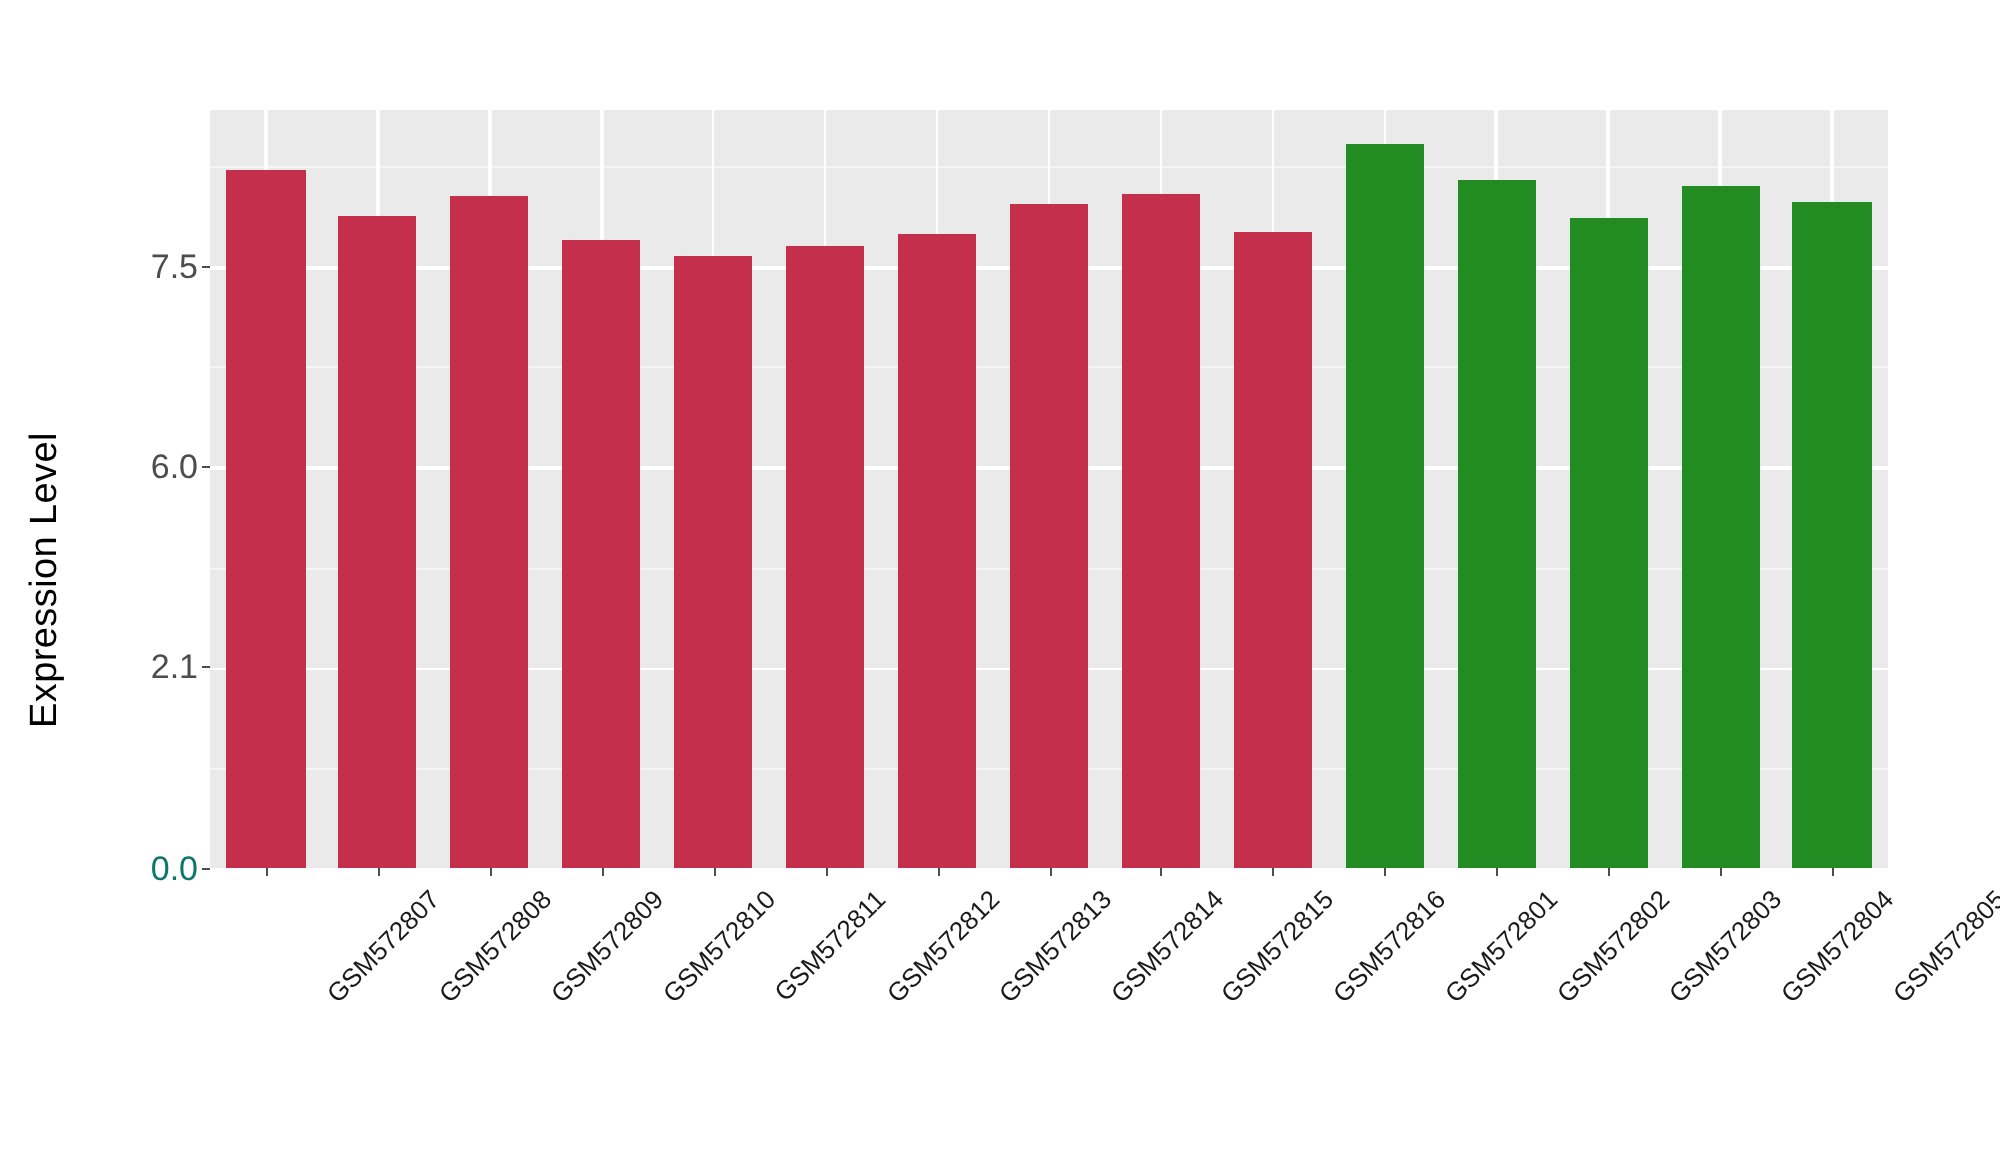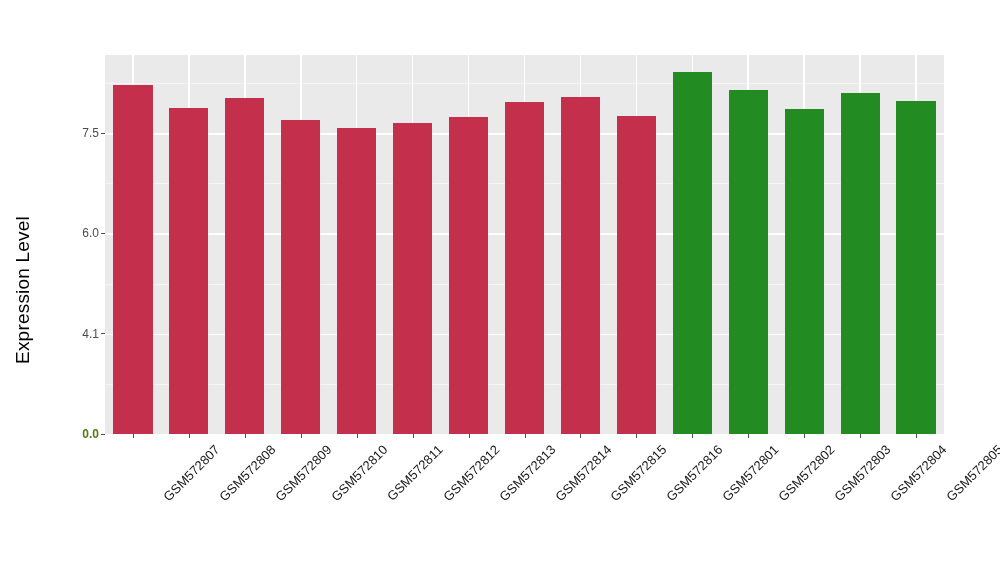--- a/index.html
+++ b/index.html
@@ -50,21 +50,21 @@
   }
   .y-tick {
     position: absolute;
     right: 0px;
     height: 0px;
     display: flex;
     align-items: center;
     justify-content: flex-end;
   }
   .y-tick-label {
-    font-size: 12px;
+    font-size: 17px;
     color: #4d4d4d;
     white-space: nowrap;
     line-height: 1;
   }
   .y-tick-mark {
     display: inline-block;
     width: 4px;
     height: 1px;
     background: #4d4d4d;
     margin-left: 2px;
@@ -147,25 +147,25 @@
 <body>
 
 <div id="chart-root">
 
   <div id="y-axis-title">
     <span>Expression Level</span>
   </div>
 
   <div id="y-axis">
       <div class="y-tick" style="top: 379px;">
-        <span class="y-tick-label" style="color: #4d7c0f; font-weight: bold;">0.0</span>
+        <span class="y-tick-label" style="color: #0f766e;">0.0</span>
         <span class="y-tick-mark" style="background: rgb(77, 77, 77);"></span>
       </div>
       <div class="y-tick" style="top: 278.735px;">
-        <span class="y-tick-label" style="color: rgb(77, 77, 77);">4.1</span>
+        <span class="y-tick-label" style="color: rgb(77, 77, 77);">2.1</span>
         <span class="y-tick-mark" style="background: rgb(77, 77, 77);"></span>
       </div>
       <div class="y-tick" style="top: 178.471px;">
         <span class="y-tick-label" style="color: rgb(77, 77, 77);">6.0</span>
         <span class="y-tick-mark" style="background: rgb(77, 77, 77);"></span>
       </div>
       <div class="y-tick" style="top: 78.2063px;">
         <span class="y-tick-label" style="color: rgb(77, 77, 77);">7.5</span>
         <span class="y-tick-mark" style="background: rgb(77, 77, 77);"></span>
       </div>

